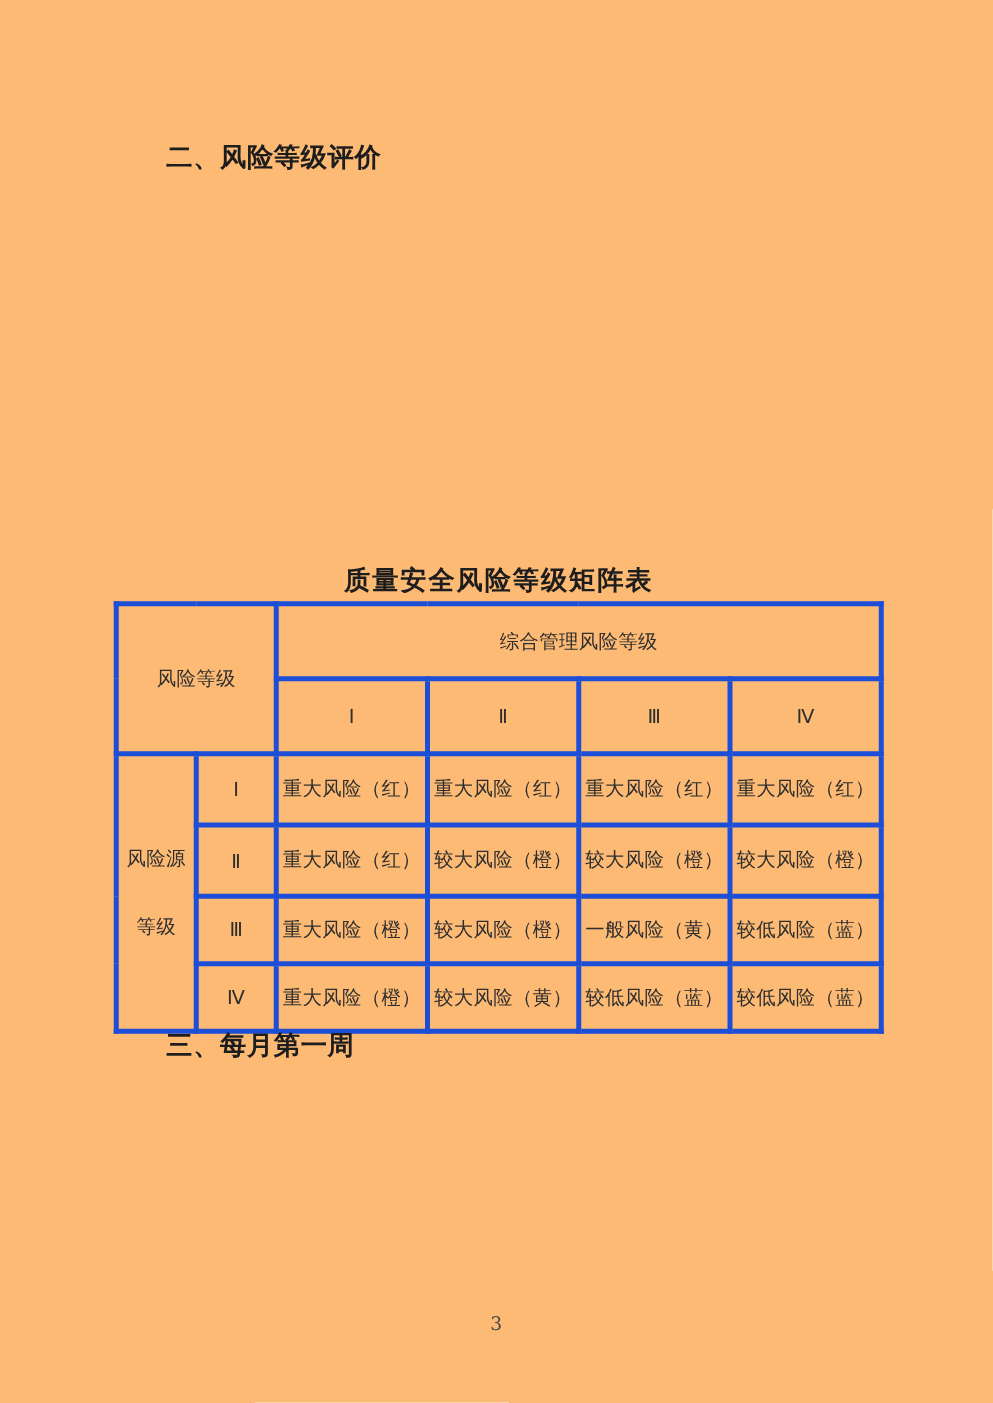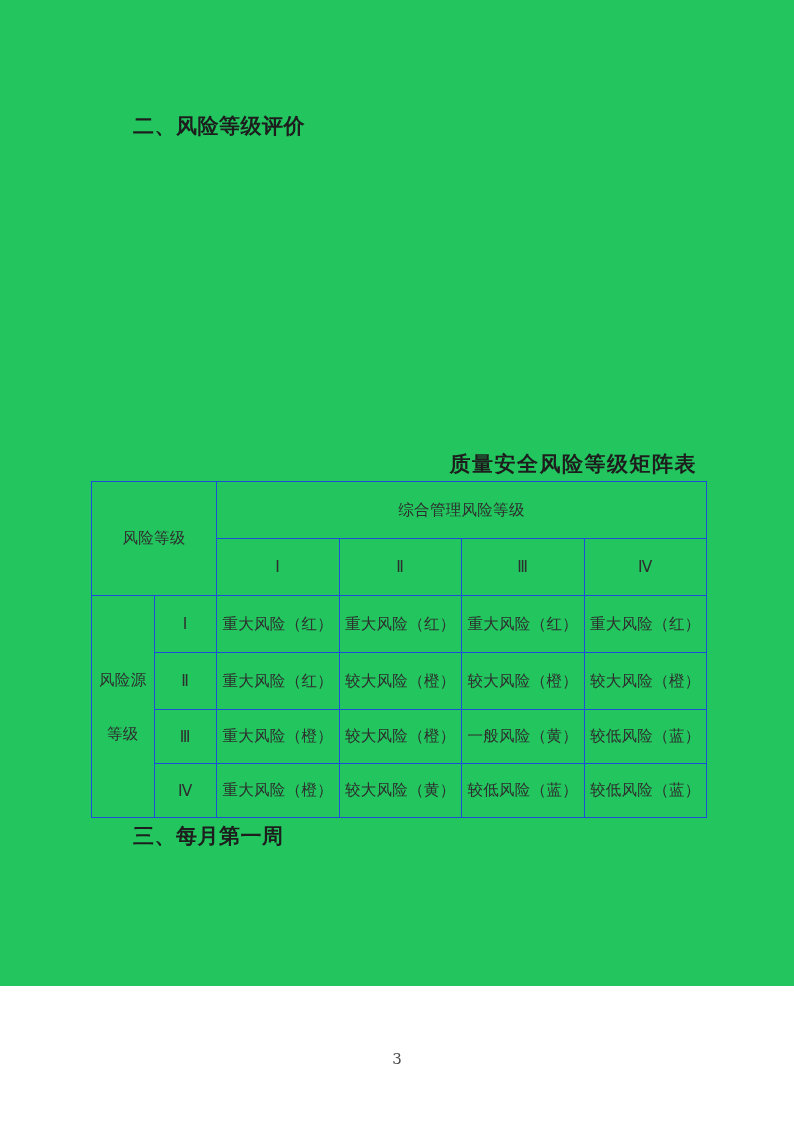--- a/index.html
+++ b/index.html
@@ -13,22 +13,22 @@
     position: relative;
     font-family: "DejaVu Serif", "Liberation Serif", serif;
     color: #2b2b2b;
     overflow: hidden;
   }
 
   .page {
     position: absolute;
     top: 0; left: 0;
     width: 794px;
-    height: 986px;
-    background: #22c55e;
+    height: 1122px;
+    background: #fdba74;
   }
 
   
   .section-heading {
     position: absolute;
     left: 91px;
     width: 616px;
     font-size: 21px;
     font-weight: bold;
     letter-spacing: 0.5px;
@@ -52,42 +52,42 @@
   }
 
   #heading-2   { top: 112px; }
   #para-1      { top: 152px; }
   #heading-3   { top: 822px; }
   #para-2      { top: 862px; }
 
   .table-caption {
     position: absolute;
     top: 450px;
-    left: 81px;
-    width: 616px;
-    text-align: right;
+    left: 91px;
+    width: 616px;
+    text-align: center;
     font-size: 21px;
     font-weight: bold;
     letter-spacing: 1.5px;
     color: #1d1d1d;
     font-family: "DejaVu Serif", "Liberation Serif", serif;
   }
 
   
   .matrix-table {
     position: absolute;
     top: 481px;
     left: 91px;
     width: 616px;
     border-collapse: collapse;
     table-layout: fixed;
     font-family: "DejaVu Serif", "Liberation Serif", serif;
   }
   .matrix-table td {
-    border: 1px solid #1d4ed8;
+    border: 4px solid #1d4ed8;
     text-align: center;
     vertical-align: middle;
     font-size: 15.5px;
     color: #2e2e2e;
     letter-spacing: 0.3px;
     padding: 0;
   }
   .corner-cell {
     width: 124px;
     height: 112px;

